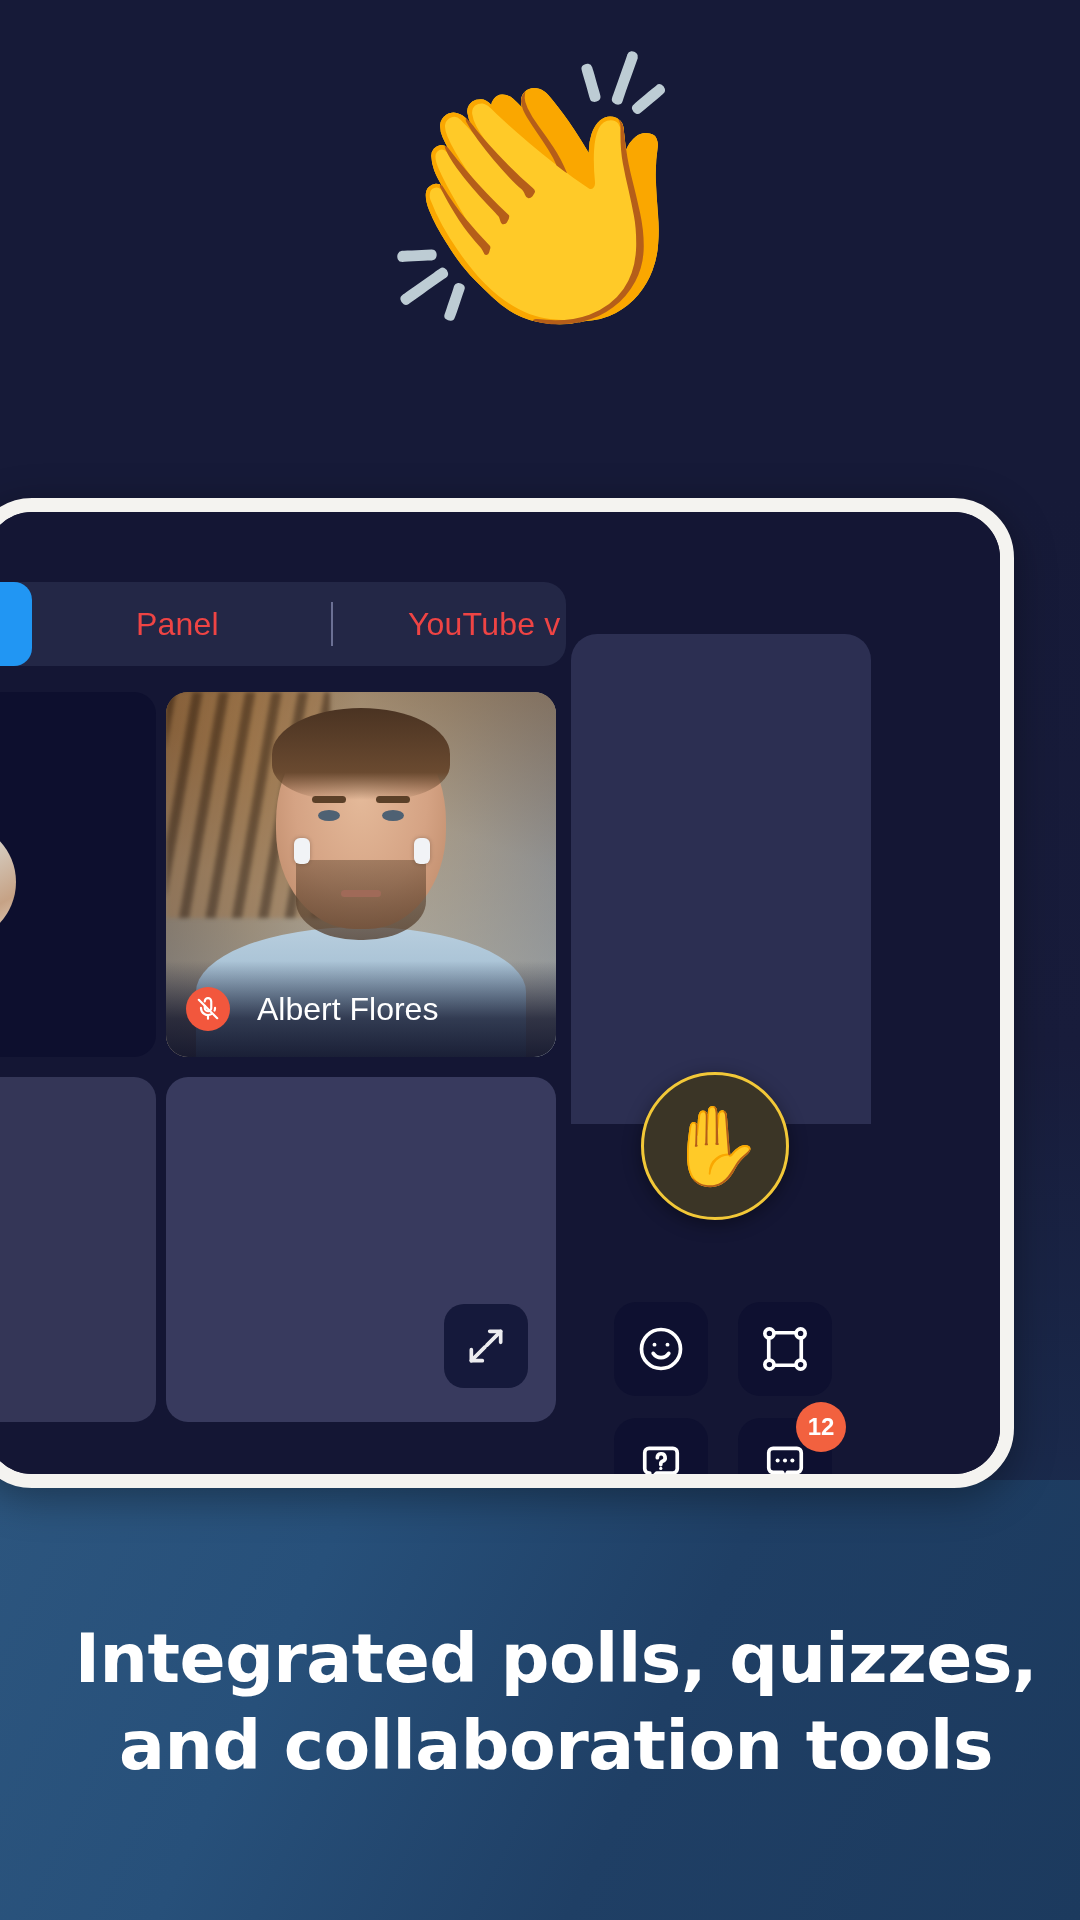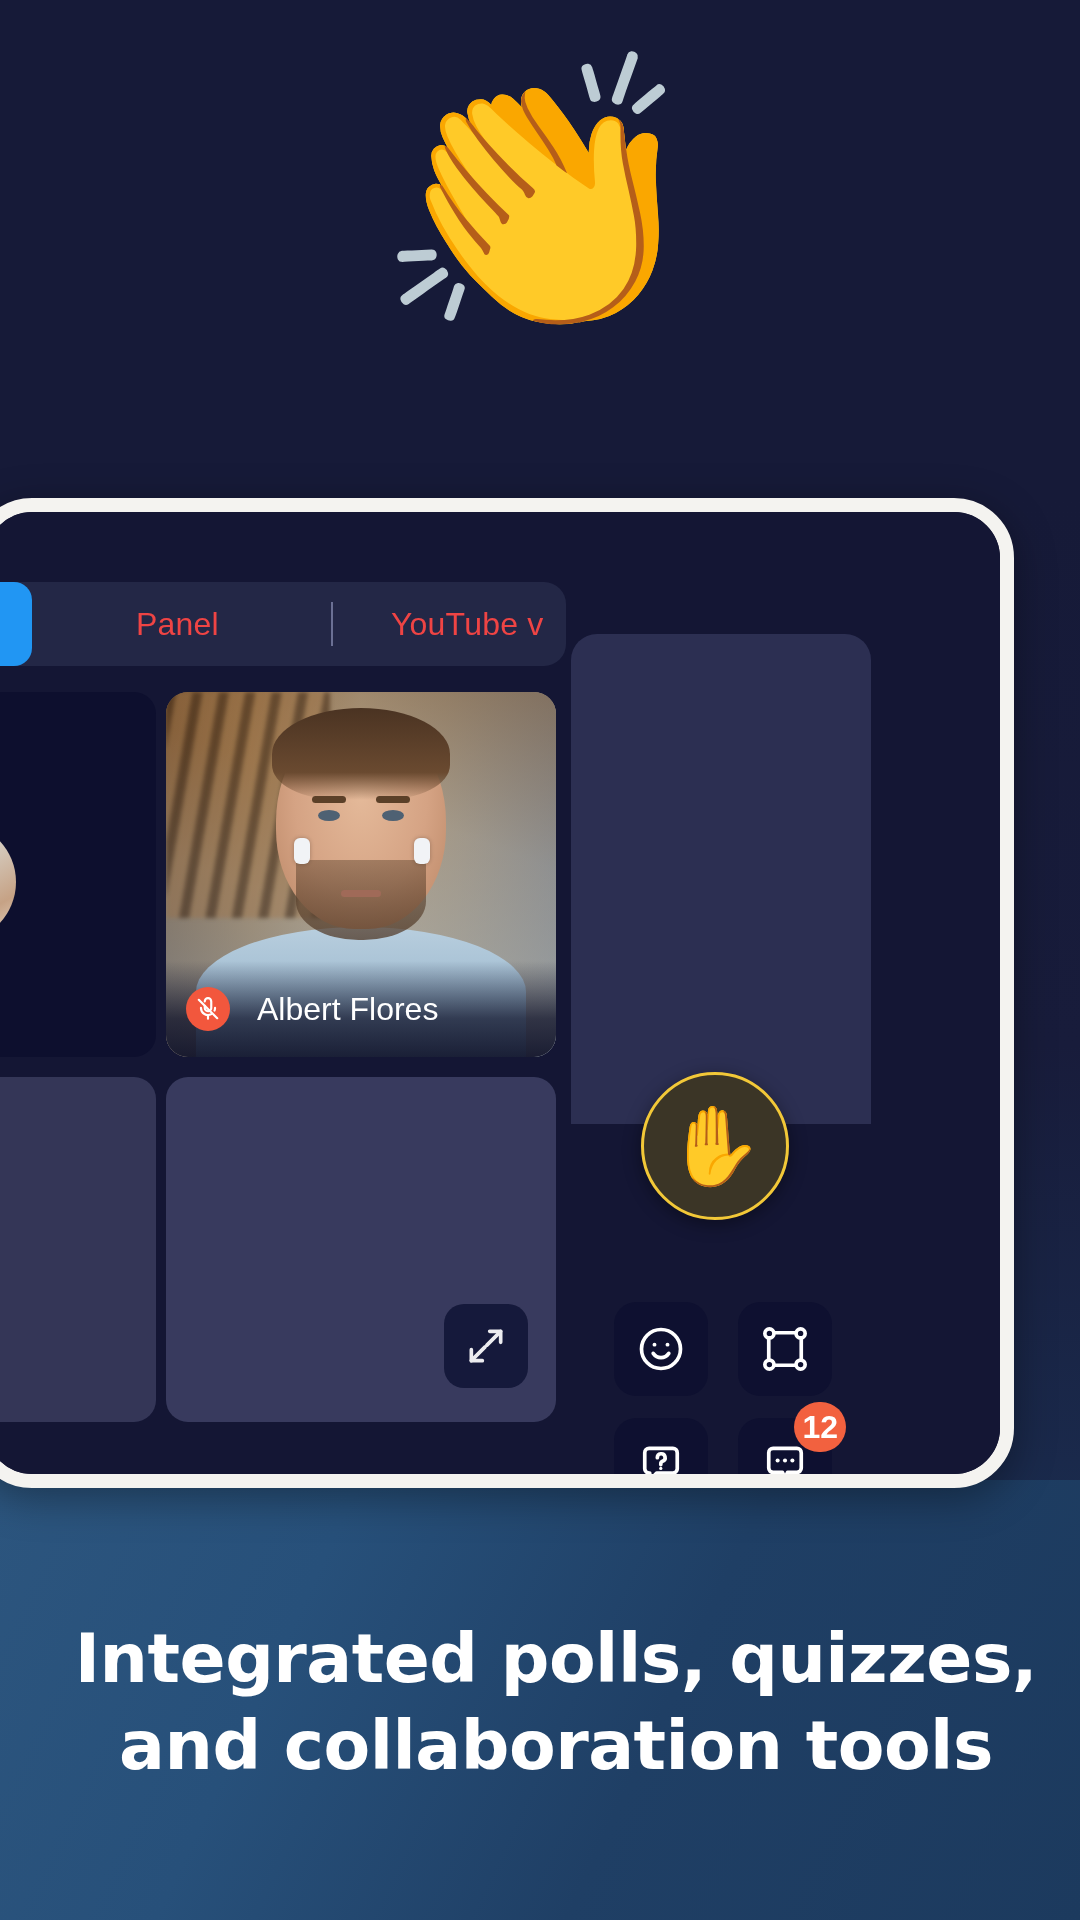--- a/index.html
+++ b/index.html
@@ -67,21 +67,21 @@
   }
   .tab-item{
     color:#ef4444; font-size:32px; letter-spacing:.2px;
     white-space:nowrap;
   }
   .tab-panel{ position:absolute; left:160px; }
   .tab-divider{
     position:absolute; left:355px; top:20px;
     width:2px; height:44px; background:#6b7094;
   }
-  .tab-youtube{ position:absolute; left:415px; }
+  .tab-youtube{ position:absolute; left:432px; }
 
   
   .tile{
     position:absolute;
     border-radius:22px;
     overflow:hidden;
   }
   .tile-a{
     left:-30px; top:180px; width:200px; height:365px;
     background:#0d0f2e;
@@ -211,21 +211,21 @@
   .icon-cell{
     width:94px; height:94px; border-radius:22px;
     background:#0e1030;
     display:flex; align-items:center; justify-content:center;
     position:relative;
   }
   .badge{
     position:absolute; right:-14px; top:-16px;
     min-width:50px; height:50px; padding:0 8px;
     border-radius:25px; background:#f2613f;
-    color:#fff; font-size:32px; font-weight:bold;
+    color:#fff; font-size:24px; font-weight:bold;
     display:flex; align-items:center; justify-content:center;
   }
 
   
   .headline{
     position:absolute; left:0; top:1615px; width:1080px;
     text-align:center; color:#ffffff;
     font-size:68px; font-weight:bold; line-height:1.28;
     letter-spacing:-.5px;
     font-family:"DejaVu Sans", sans-serif;

